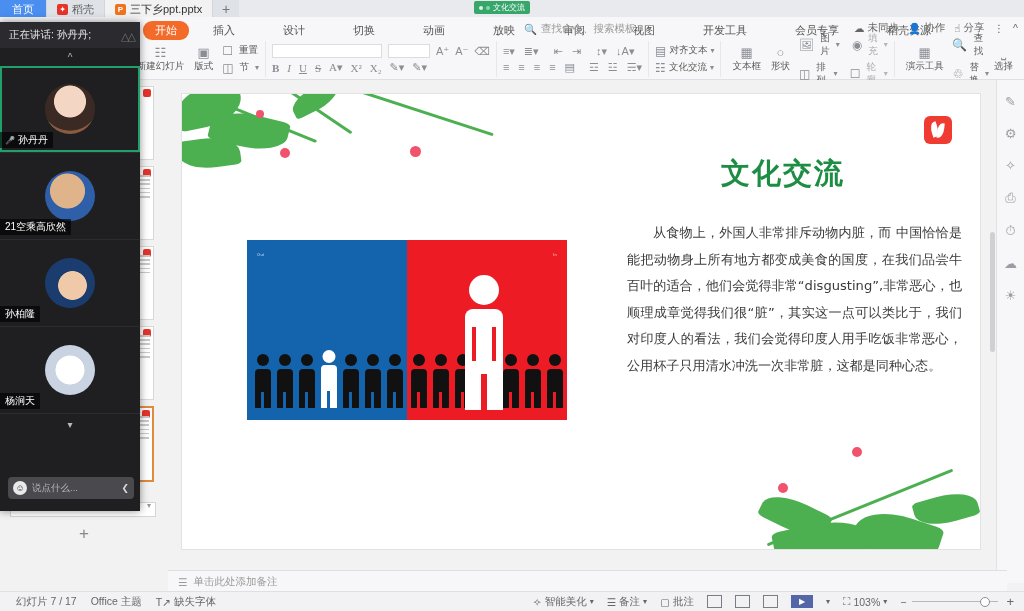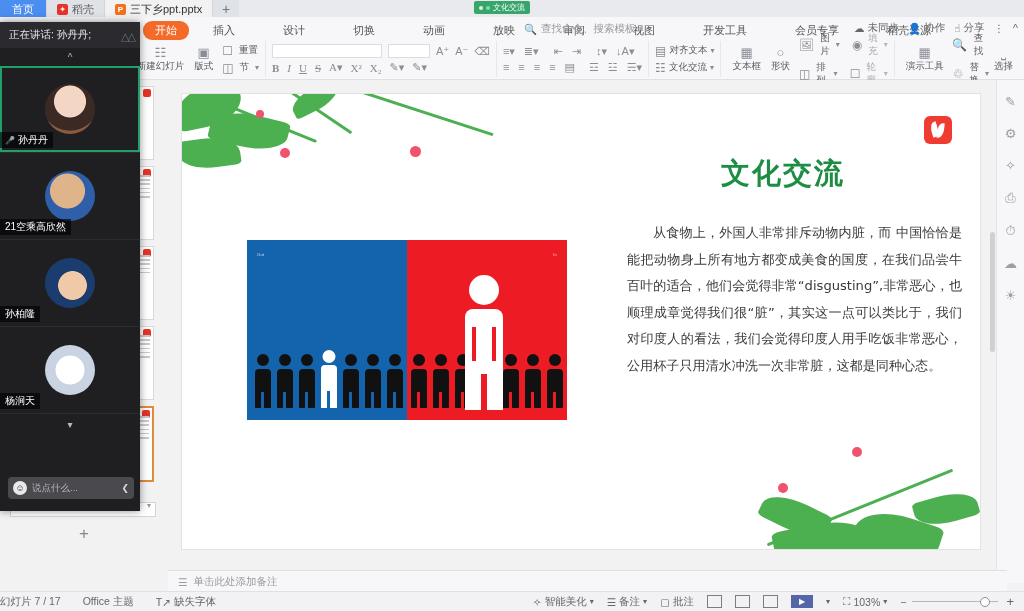--- a/index.html
+++ b/index.html
@@ -109,21 +109,21 @@
   .vscroll{position:absolute;right:29px;top:152px;width:5px;height:120px;background:#cfcfd4;border-radius:3px;}
 
   
   .notes{position:absolute;left:168px;top:570px;width:829px;height:22px;background:#f7f7f9;
      border-top:1px solid #e0e0e4;display:flex;align-items:center;gap:6px;padding-left:10px;
      font-size:10.5px;color:#9a9a9a;}
 
   
   .status{position:absolute;left:0;bottom:0;width:1024px;height:19px;background:#f2f2f4;
      border-top:1px solid #e0e0e4;display:flex;align-items:center;font-size:10.5px;color:#666;}
-  .status .l{display:flex;align-items:center;gap:22px;padding-left:0;}
+  .status .l{display:flex;align-items:center;gap:14px;padding-left:16px;}
   .status .r{margin-left:auto;display:flex;align-items:center;gap:13px;padding-right:10px;}
   .status .it{display:flex;align-items:center;gap:3px;white-space:nowrap;}
   .vw{width:13px;height:11px;border:1px solid #7a7d84;display:inline-block;}
   .playbtn{width:22px;height:13px;background:#5566a8;color:#fff;display:flex;
      align-items:center;justify-content:center;font-size:8px;}
   .zslider{display:flex;align-items:center;gap:0;}
   .ztrack{width:86px;height:1px;background:#b6b6bb;position:relative;}
   .zknob{position:absolute;right:8px;top:-4px;width:8px;height:8px;border-radius:50%;
      border:1px solid #8e8e95;background:#fff;}
 

